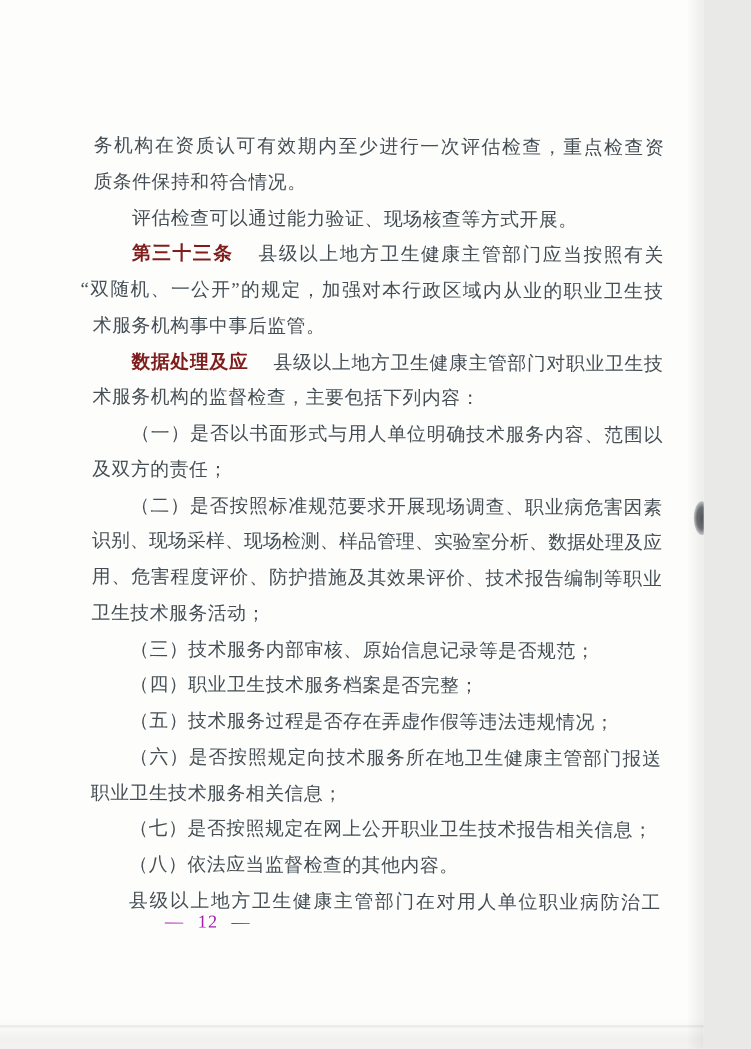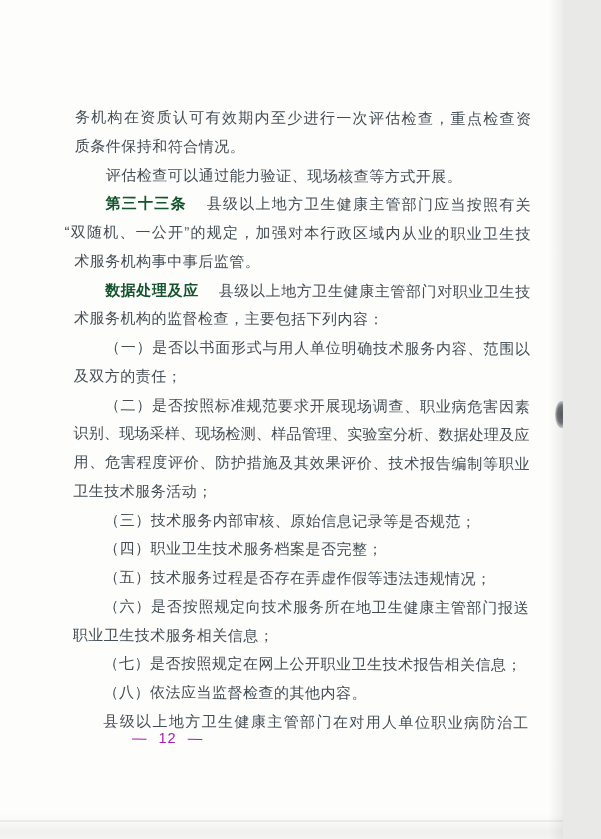--- a/index.html
+++ b/index.html
@@ -6,21 +6,21 @@
     margin: 0;
     padding: 0;
     background: #e9e9e8;
   }
   .sheet {
     position: relative;
     width: 563px;
     height: 839px;
     background: #fdfdfc;
     overflow: hidden;
-    font-family: Liberation Sans, sans-serif;
+    font-family: Liberation Serif, serif;
   }
   
   .doc-body {
     position: absolute;
     left: 75px;
     top: 103px;
     width: 456px;
     color: #454e55;
     font-size: 15px;
     transform: rotate(0.25deg);
@@ -36,21 +36,21 @@
     letter-spacing: 0;
     text-align: justify;
     text-align-last: justify;
     -moz-text-align-last: justify;
     white-space: normal;
   }
   .line.ind { padding-left: 31px; }
   .line.hang { margin-left: -10px; }
   .art {
     font-weight: bold;
-    color: #14532d;
+    color: #7f1d1d;
     margin-right: 20px;
   }
   
   .pagenum {
     position: absolute;
     left: 84px;
     top: 728px;
     font-size: 14.5px;
     line-height: 20px;
     color: #a21caf;

